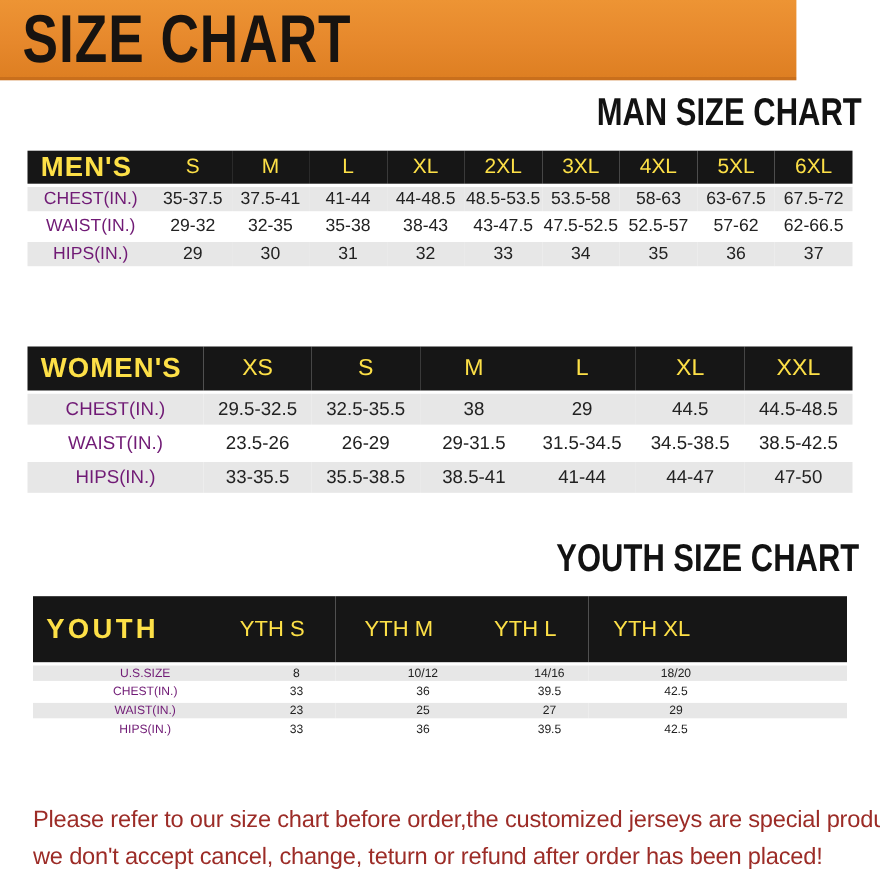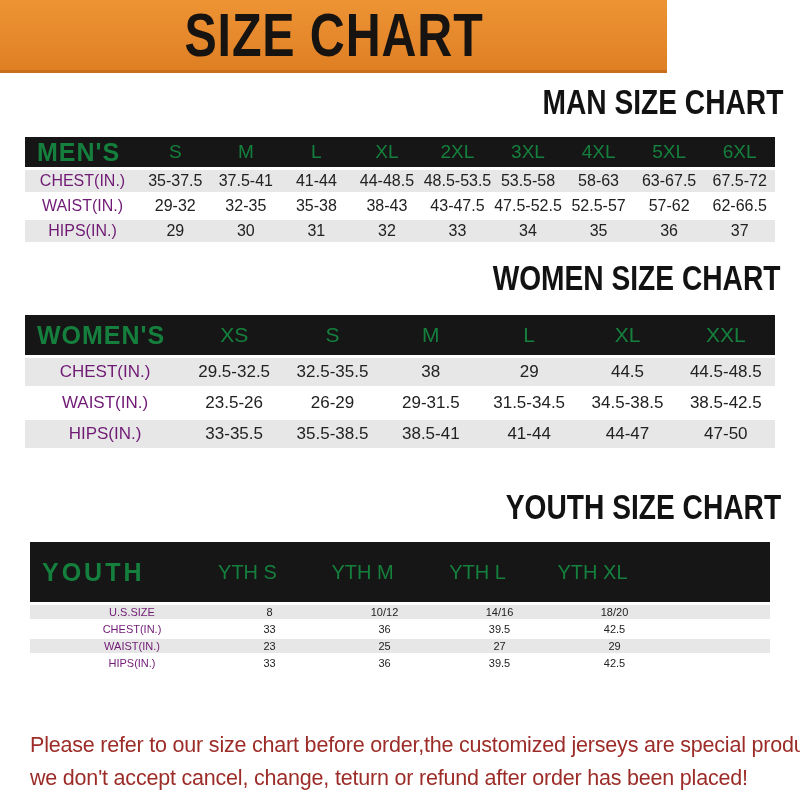--- a/index.html
+++ b/index.html
@@ -9,24 +9,24 @@
     height: 800px;
     background: #ffffff;
     font-family: "Liberation Sans", sans-serif;
     overflow: hidden;
     position: relative;
   }
   .page { position: absolute; inset: 0; width: 800px; height: 800px; }
 
   
   .banner {
-    position: absolute; top: 0; left: 0; width: 667px; height: 70px;
+    position: absolute; top: 0; left: 0; width: 724px; height: 70px;
     background: linear-gradient(180deg, #ed9434 0%, #e6882c 55%, #de7f22 100%);
     border-bottom: 3px solid #c96f1c;
-    display: flex; align-items: center; justify-content: center;
+    display: flex; align-items: center; justify-content: flex-start;
   }
   .banner-text {
     font-size: 55px; font-weight: 800; color: #171310;
     display: inline-block; transform: scale(0.88, 1.12);
     letter-spacing: 1px; white-space: nowrap;
   }
 
   
   .section-title {
     position: absolute; left: 0; width: 800px; text-align: right;
@@ -46,21 +46,21 @@
     border-collapse: separate;
     border-spacing: 0 3px;
     table-layout: fixed;
   }
   .tbl-men   { top: 134px; left: 25px; width: 750px; }
   .tbl-women { top: 312px; left: 25px; width: 750px; }
   .tbl-youth { top: 539px; left: 30px; width: 740px; }
 
   tr.bar th {
     background: #161616;
-    color: #15803d;
+    color: #fde047;
     font-weight: 400;
     text-align: center;
     padding: 0;
     white-space: nowrap;
   }
   .tbl-men   tr.bar th { height: 30px; font-size: 19px; }
   .tbl-women tr.bar th { height: 40px; font-size: 21px; }
   .tbl-youth tr.bar th { height: 60px; font-size: 20px; }
 
   tr.bar th.corner {
@@ -169,23 +169,20 @@
       <td>32</td>
       <td>33</td>
       <td>34</td>
       <td>35</td>
       <td>36</td>
       <td>37</td>
     </tr>
   </tbody>
     </table>
 
-  <div class="section-title t-women">
-    <span>WOMEN SIZE CHART</span>
-  </div>
 
   <table class="size-table tbl-women">
     <colgroup>
       <col style="width:160px">
       <col>
         <col>
         <col>
         <col>
         <col>
         <col>

